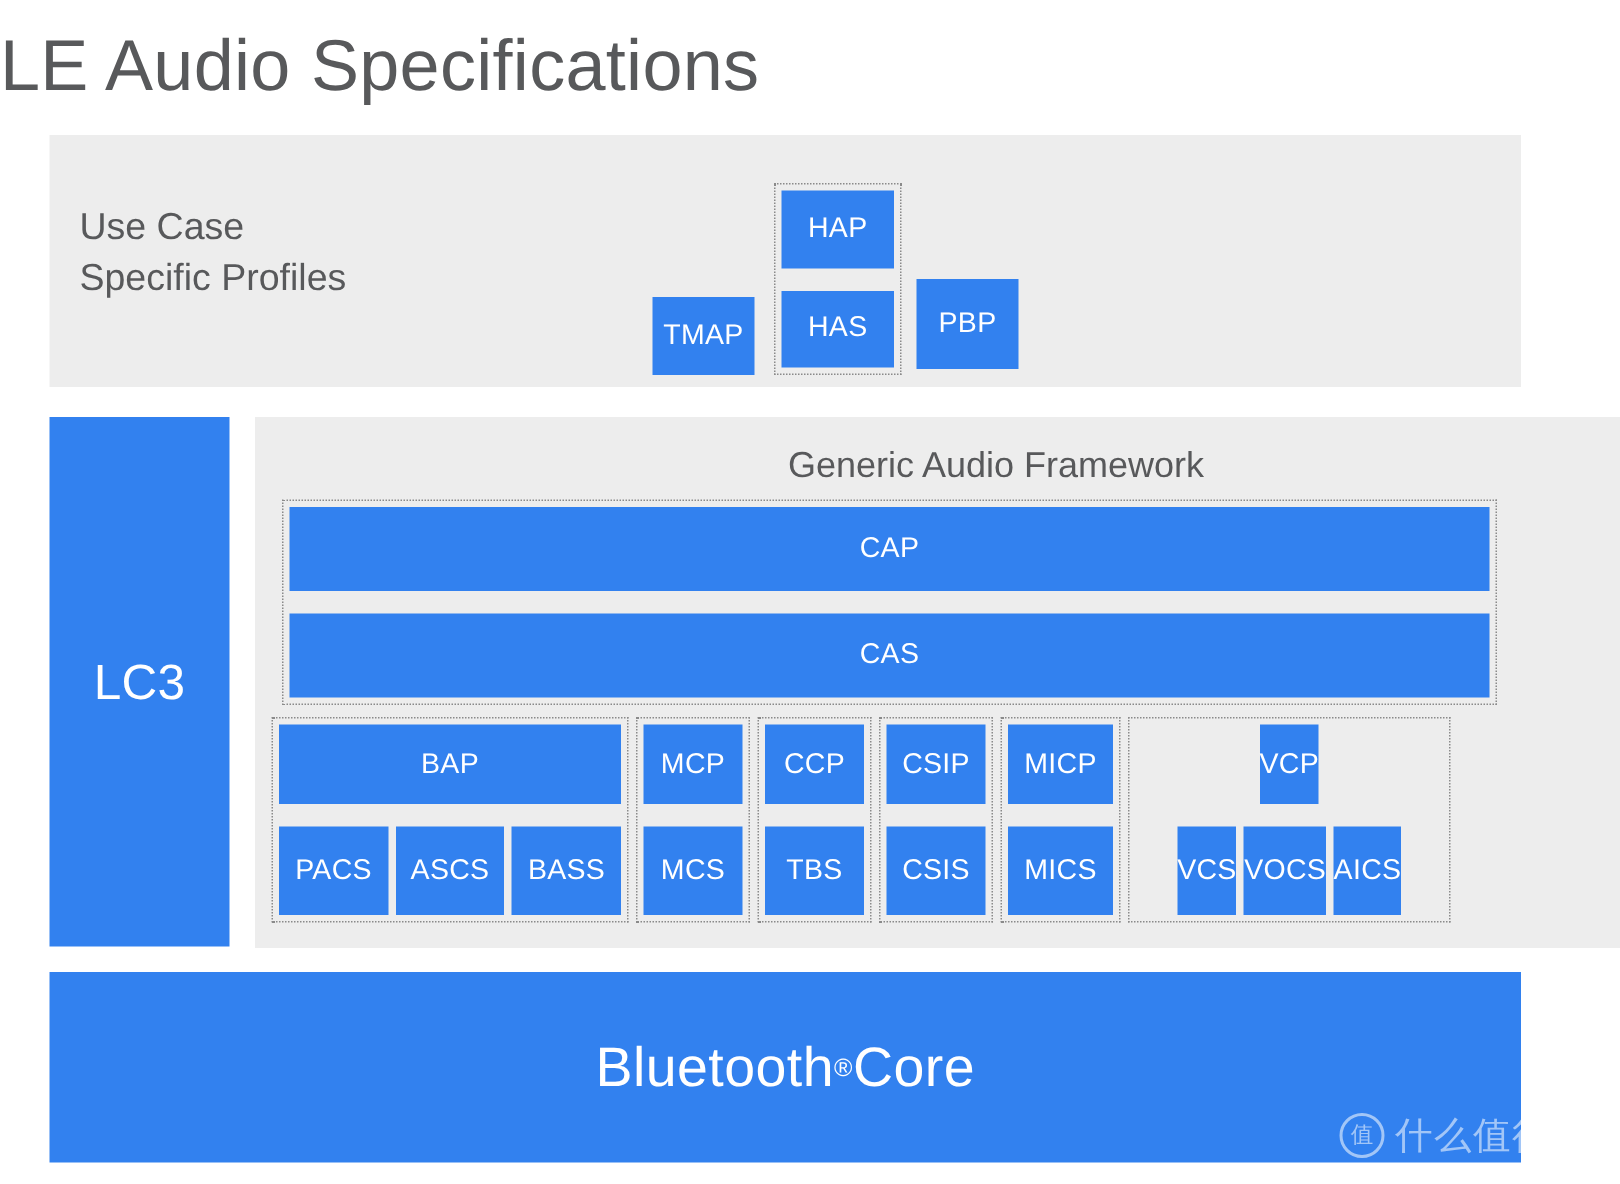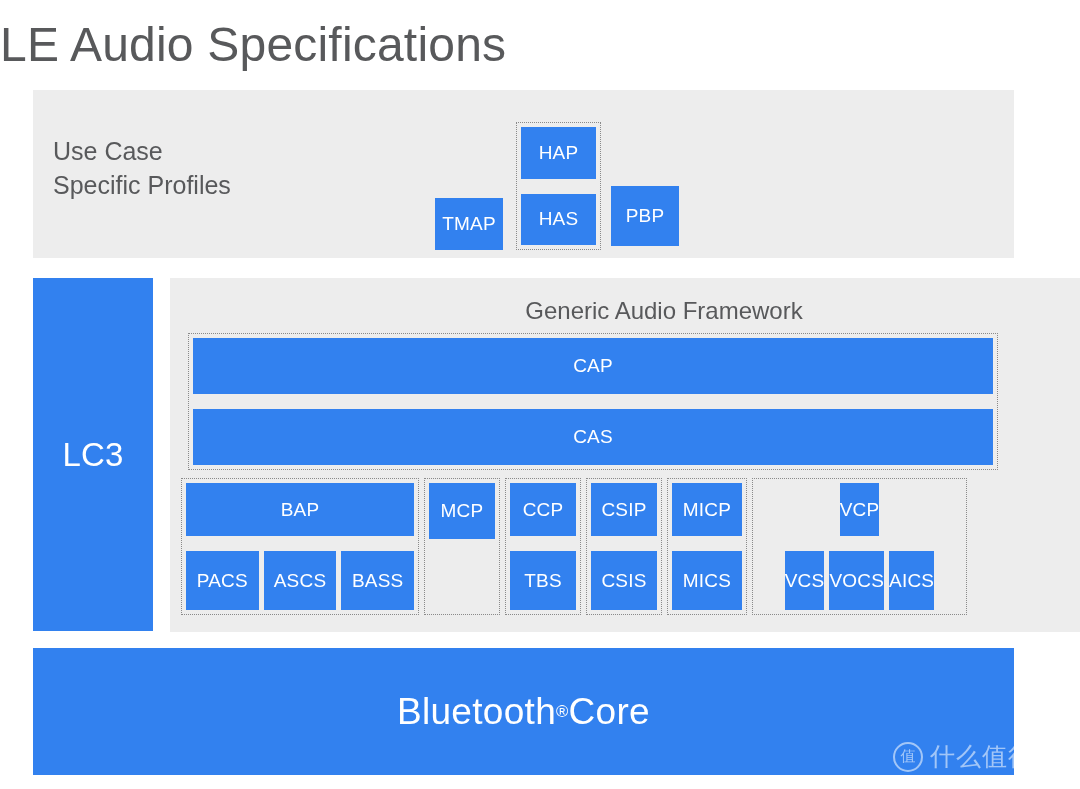--- a/index.html
+++ b/index.html
@@ -245,20 +245,23 @@
       <div class="bx top-bx">BAP</div>
       <div class="sub-row">
         <div class="bx">PACS</div>
         <div class="bx">ASCS</div>
         <div class="bx">BASS</div>
       </div>
     </div>
 
     <div class="grp grp-mcp">
       <div class="bx top-bx">MCP</div>
+      <div class="sub-row">
+        <div class="bx">MCS</div>
+      </div>
     </div>
 
     <div class="grp grp-ccp">
       <div class="bx top-bx">CCP</div>
       <div class="sub-row">
         <div class="bx">TBS</div>
       </div>
     </div>
 
     <div class="grp grp-csip">

